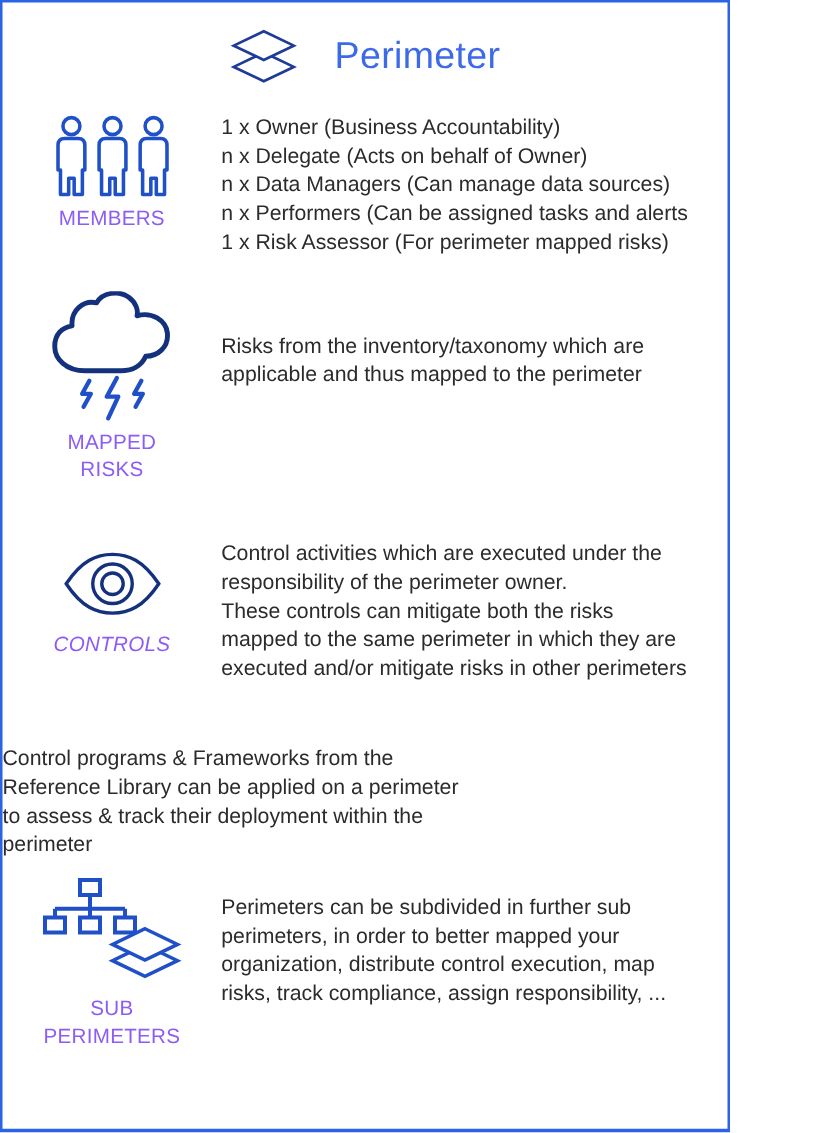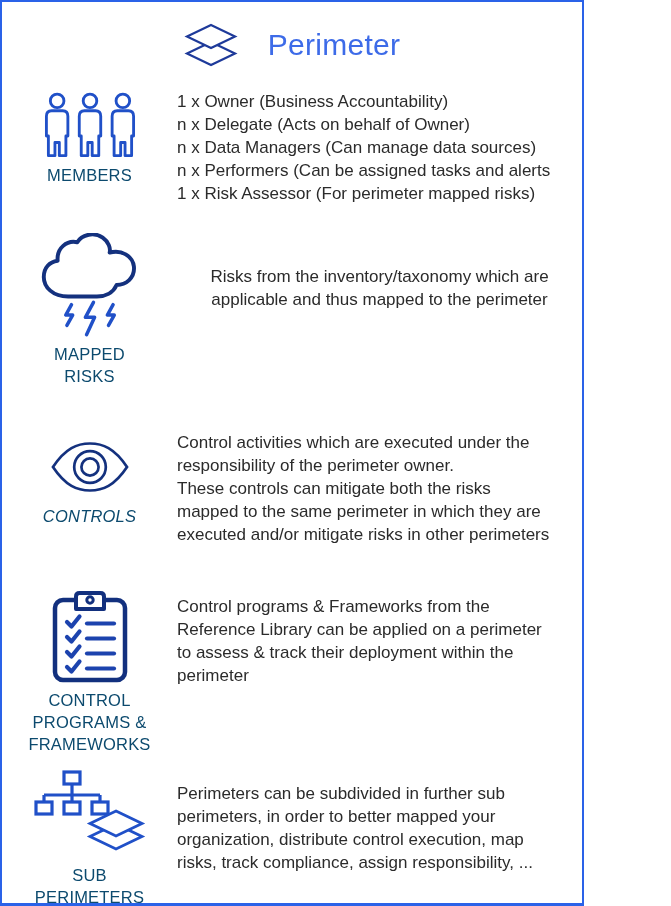--- a/index.html
+++ b/index.html
@@ -38,41 +38,41 @@
   .leftcol {
     width: 175px;
     flex: 0 0 175px;
     display: flex;
     flex-direction: column;
     align-items: center;
   }
   .label {
     font-size: 16.5px;
     line-height: 22px;
-    color: #0c4a6e;
+    color: #8b5cf6;
     text-align: center;
     white-space: pre-line;
     letter-spacing: 0.2px;
   }
   .desc {
     flex: 1;
     font-size: 17px;
     line-height: 23px;
     color: #2B2B2B;
     white-space: pre-line;
   }
 
   
   .row-members   { margin-top: 16px; }
   .row-members   .icon-wrap { margin-top: 2px; }
   .row-members   .label { margin-top: 6px; }
 
   .row-risks     { margin-top: 28px; }
   .row-risks     .label { margin-top: 6px; }
-  .row-risks     .desc  { margin-top: 32px; text-align: center; }
+  .row-risks     .desc  { margin-top: 32px; }
 
   .row-controls  { margin-top: 44px; }
   .row-controls  .icon-wrap { margin-top: 8px; }
   .row-controls  .label { margin-top: 10px; font-style: italic; }
   .row-controls  .desc  { margin-top: 0; }
 
   .row-programs  { margin-top: 42px; }
   .row-programs  .label { margin-top: 5px; }
   .row-programs  .desc  { margin-top: 7px; }
 
@@ -155,42 +155,20 @@
       <div class="label">CONTROLS</div>
     </div>
     <div class="desc">Control activities which are executed under the
 responsibility of the perimeter owner.
 These controls can mitigate both the risks
 mapped to the same perimeter in which they are
 executed and/or mitigate risks in other perimeters</div>
   </div>
 
   <div class="row row-programs">
-    <div class="leftcol">
-      <span class="icon-wrap">
-        <svg width="82" height="96" viewBox="0 0 80 96" fill="none">
-          <rect x="5" y="12" width="70" height="80" rx="8" stroke="#12307E" stroke-width="4.5" fill="none"></rect>
-          <path d="M26 21 L26 8.5 Q26 5 29.5 5 L50.5 5 Q54 5 54 8.5 L54 21 Z" stroke="#12307E" stroke-width="4" fill="#ffffff" stroke-linejoin="round"></path>
-          <circle cx="40" cy="12" r="3.2" stroke="#12307E" stroke-width="3" fill="none"></circle>
-          <g stroke="#1C43AE" stroke-width="4.2" stroke-linecap="round" stroke-linejoin="round">
-            <path d="M17 34 L21.5 38.5 L29.5 28.5"></path>
-            <path d="M17 49 L21.5 53.5 L29.5 43.5"></path>
-            <path d="M17 64 L21.5 68.5 L29.5 58.5"></path>
-            <path d="M17 79 L21.5 83.5 L29.5 73.5"></path>
-            <path d="M37 35.5 L64 35.5"></path>
-            <path d="M37 50.5 L64 50.5"></path>
-            <path d="M37 65.5 L64 65.5"></path>
-            <path d="M37 80.5 L64 80.5"></path>
-          </g>
-        </svg>
-      </span>
-      <div class="label">CONTROL
-PROGRAMS &amp;
-FRAMEWORKS</div>
-    </div>
     <div class="desc">Control programs &amp; Frameworks from the
 Reference Library can be applied on a perimeter
 to assess &amp; track their deployment within the
 perimeter</div>
   </div>
 
   <div class="row row-subperims">
     <div class="leftcol">
       <span class="icon-wrap">
         <svg width="112" height="92" viewBox="0 0 112 92" fill="none">

